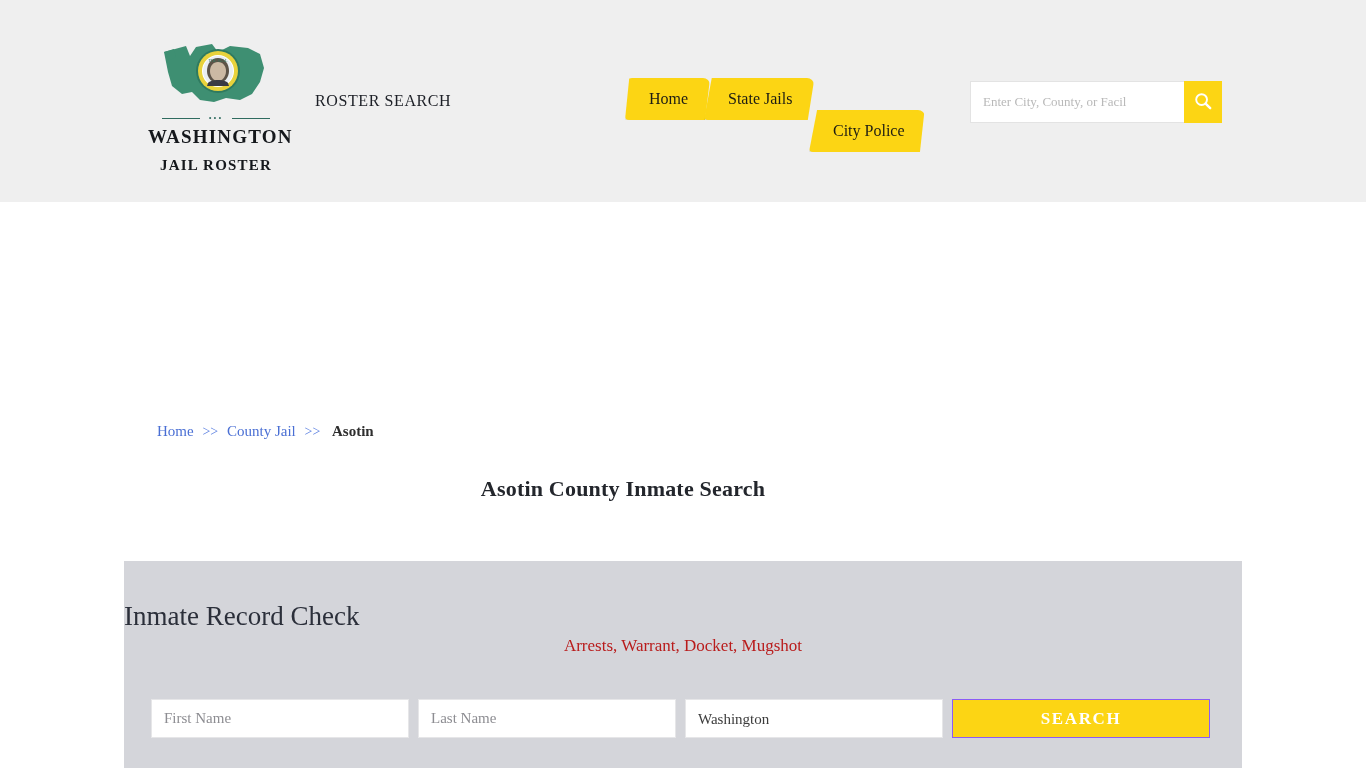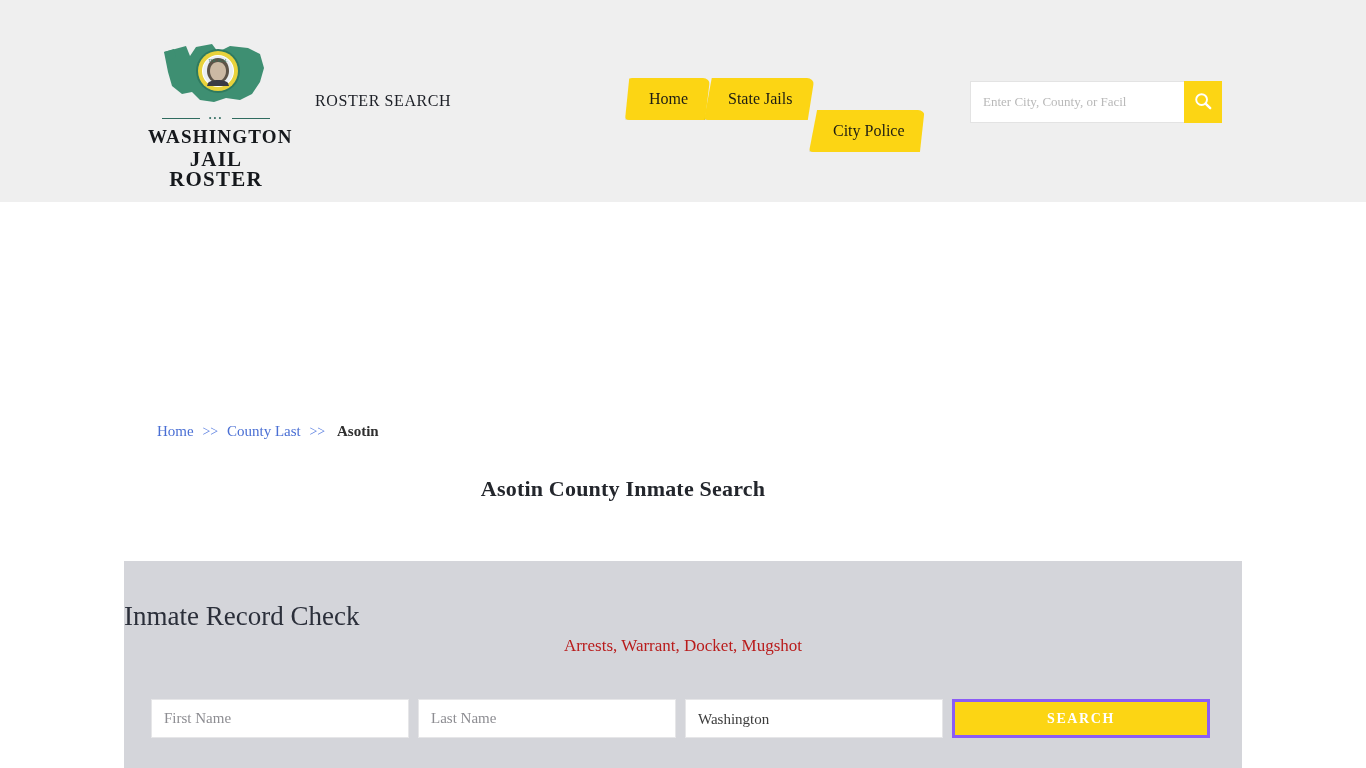--- a/index.html
+++ b/index.html
@@ -64,21 +64,21 @@
     letter-spacing: 2px;
   }
   .logo-text-1, .logo-text-2 {
     font-family: "Liberation Serif", "DejaVu Serif", serif;
     font-weight: bold;
     color: #15181c;
     letter-spacing: 1.2px;
     text-align: center;
   }
   .logo-text-1 { font-size: 19px; line-height: 24px; }
-  .logo-text-2 { font-size: 21px; line-height: 20px; }
+  .logo-text-2 { font-size: 15px; line-height: 32px; }
 
   .roster-search-text {
     position: absolute;
     left: 315px;
     top: 92px;
     font-family: "Liberation Serif", "DejaVu Serif", serif;
     font-size: 16px;
     font-weight: normal;
     letter-spacing: 0.6px;
     color: #1c1f26;
@@ -235,24 +235,24 @@
     background-position:
       calc(100% - 20px) 17px,
       calc(100% - 14px) 17px;
     background-size: 6px 6px, 6px 6px;
     background-repeat: no-repeat;
   }
   .btn-search {
     width: 258px;
     height: 39px;
     background: #fcd514;
-    border: 3px solid #8b5cf6;
+    border: 1px solid #8b5cf6;
     color: #ffffff;
     font-family: "Liberation Serif", "DejaVu Serif", serif;
-    font-size: 14px;
+    font-size: 17px;
     font-weight: bold;
     letter-spacing: 1.6px;
     cursor: pointer;
   }
 </style>
 </head>
 <body>
 
 <div class="header">
   <div class="header-inner">
@@ -304,21 +304,21 @@
     </div>
 
   </div>
 </div>
 
 <div class="content">
 
   <div class="breadcrumb">
     <a href="#">Home</a>
     <span class="sep">&gt;&gt;</span>
-    <a href="#">County Last</a>
+    <a href="#">County Jail</a>
     <span class="sep">&gt;&gt;</span>
     <span class="current">Asotin</span>
   </div>
 
   <div class="page-title">Asotin County Inmate Search</div>
 
   <div class="panel">
     <div class="panel-title">Inmate Record Check</div>
     <div class="panel-sub">Arrests, Warrant, Docket, Mugshot</div>
 

